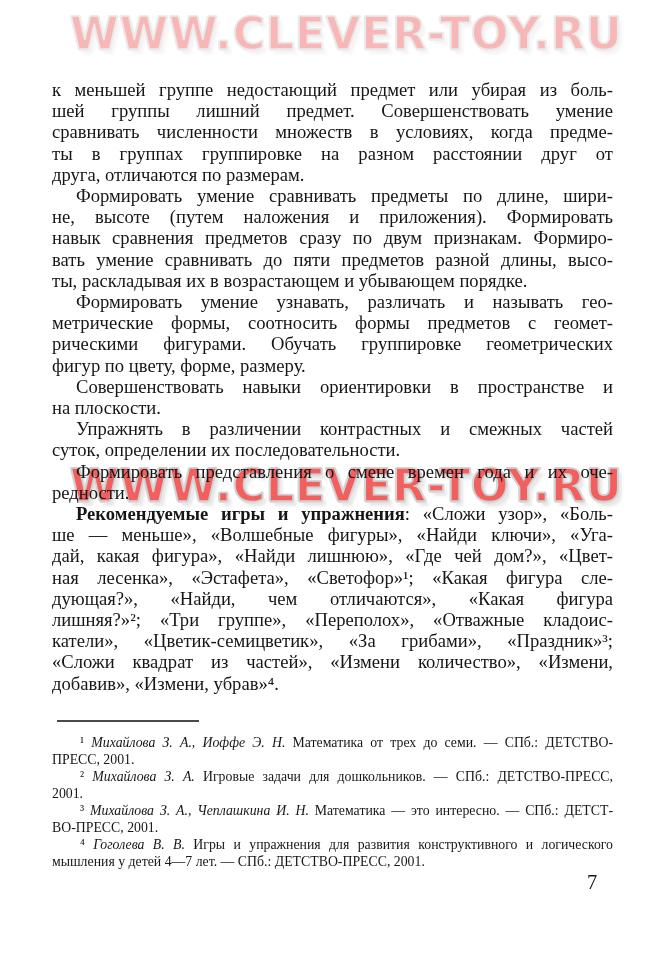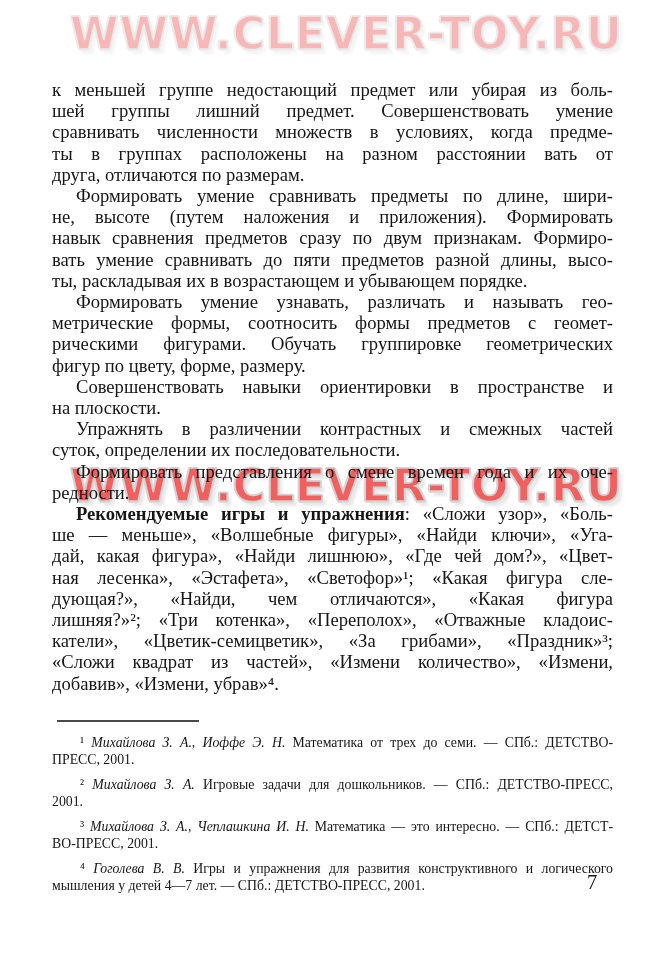--- a/index.html
+++ b/index.html
@@ -35,40 +35,40 @@
   .italic { font-style:italic; }
 
   .footnotes {
     position:absolute; top:720px; left:52px; width:561px; z-index:1;
   }
   .fn-divider {
     width:142px; border-top:2px solid #4a4a4a;
     margin-left:5px; margin-bottom:12px;
   }
   .fn-list { font-size:13.8px; line-height:17px; }
-  .fn-list .indent { text-indent:28px;margin-top:8px; }
+  .fn-list .indent { text-indent:28px; }
 
   .page-number {
     position:absolute; top:871px; left:587px; z-index:1;
     font-size:20.5px;
   }
 </style>
 </head>
 <body>
 
 <div class="page">
   <div class="watermark wm-top">WWW.CLEVER-TOY.RU</div>
   <div class="watermark wm-mid">WWW.CLEVER-TOY.RU</div>
 
   <div class="main-text">
       <div>
         <div class="jline"><span>к меньшей группе недостающий предмет или убирая из боль-</span></div>
         <div class="jline"><span>шей группы лишний предмет. Совершенствовать умение</span></div>
         <div class="jline"><span>сравнивать численности множеств в условиях, когда предме-</span></div>
-        <div class="jline"><span>ты в группах расположены на разном расстоянии вать от</span></div>
+        <div class="jline"><span>ты в группах группировке на разном расстоянии друг от</span></div>
         <div class="jline lastline"><span>друга, отличаются по размерам.</span></div>
       </div>
       <div>
         <div class="jline indent"><span>Формировать умение сравнивать предметы по длине, шири-</span></div>
         <div class="jline"><span>не, высоте (путем наложения и приложения). Формировать</span></div>
         <div class="jline"><span>навык сравнения предметов сразу по двум признакам. Формиро-</span></div>
         <div class="jline"><span>вать умение сравнивать до пяти предметов разной длины, высо-</span></div>
         <div class="jline lastline"><span>ты, раскладывая их в возрастающем и убывающем порядке.</span></div>
       </div>
       <div>
@@ -88,21 +88,21 @@
       <div>
         <div class="jline indent"><span>Формировать представления о смене времен года и их оче-</span></div>
         <div class="jline lastline"><span>редности.</span></div>
       </div>
       <div>
         <div class="jline indent"><span class="bold">Рекомендуемые игры и упражнения</span><span>: «Сложи узор», «Боль-</span></div>
         <div class="jline"><span>ше — меньше», «Волшебные фигуры», «Найди ключи», «Уга-</span></div>
         <div class="jline"><span>дай, какая фигура», «Найди лишнюю», «Где чей дом?», «Цвет-</span></div>
         <div class="jline"><span>ная лесенка», «Эстафета», «Светофор»¹; «Какая фигура сле-</span></div>
         <div class="jline"><span>дующая?», «Найди, чем отличаются», «Какая фигура</span></div>
-        <div class="jline"><span>лишняя?»²; «Три котенка», «Переполох», «Отважные кладоис-</span></div>
+        <div class="jline"><span>лишняя?»²; «Три группе», «Переполох», «Отважные кладоис-</span></div>
         <div class="jline"><span>катели», «Цветик-семицветик», «За грибами», «Праздник»³;</span></div>
         <div class="jline"><span>«Сложи квадрат из частей», «Измени количество», «Измени,</span></div>
         <div class="jline lastline"><span>добавив», «Измени, убрав»⁴.</span></div>
       </div>
     </div>
 
   <div class="footnotes">
     <div class="fn-divider"></div>
     <div class="fn-list">
         <div>

